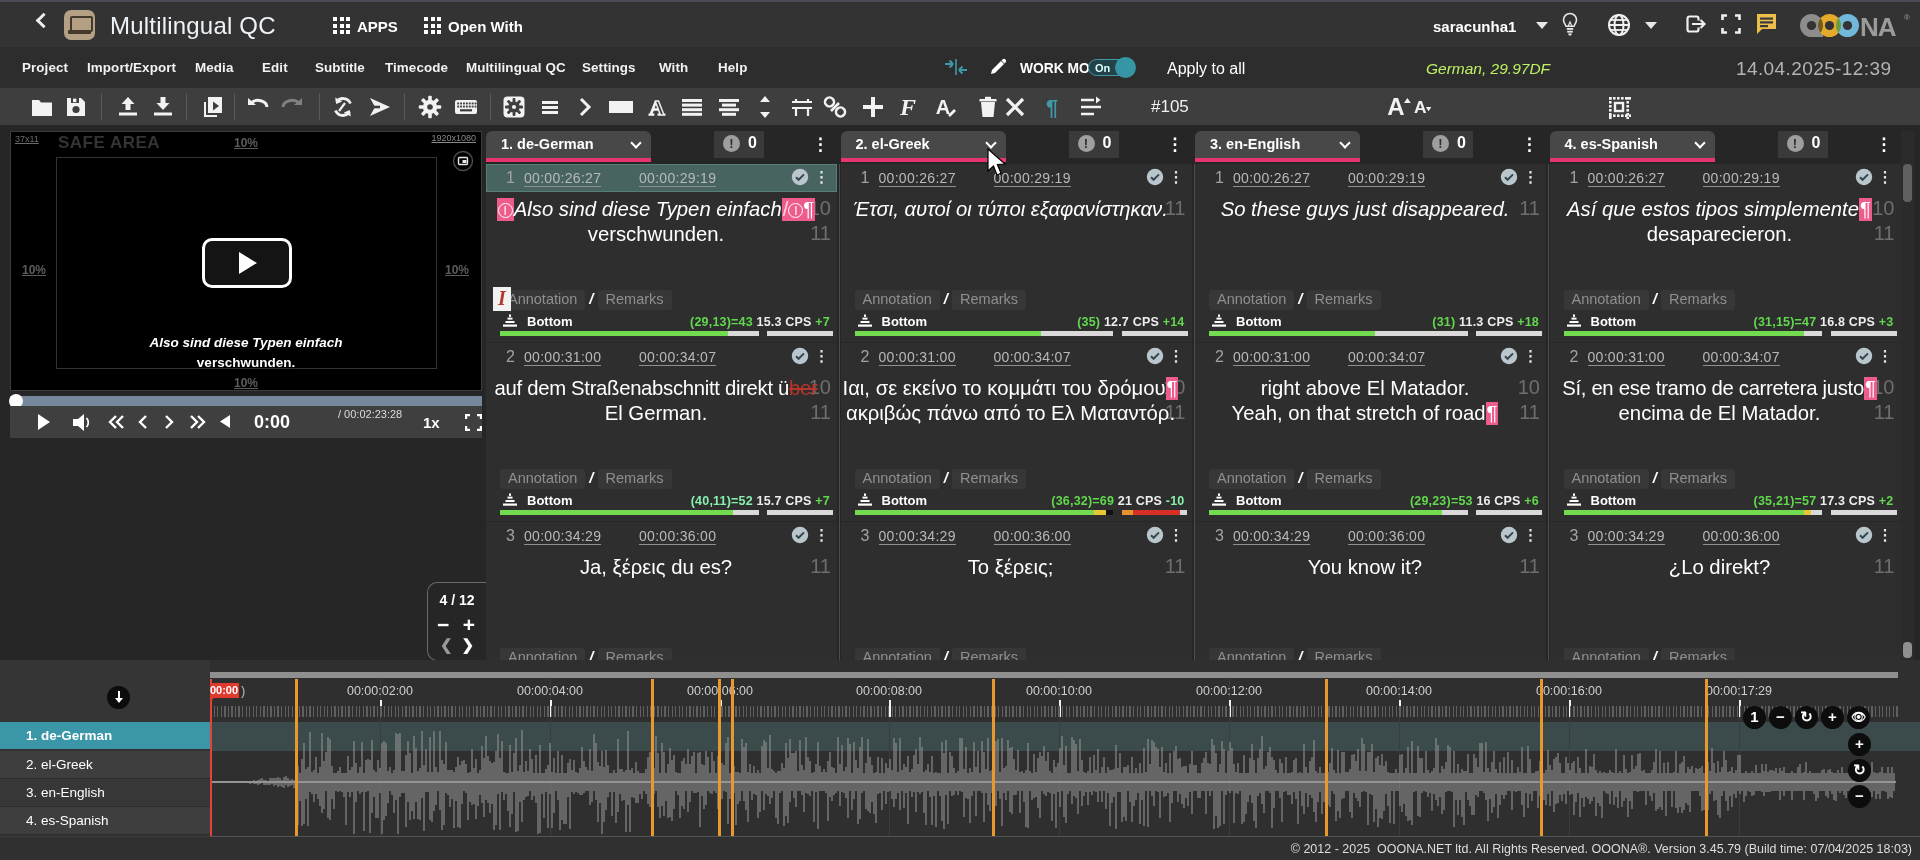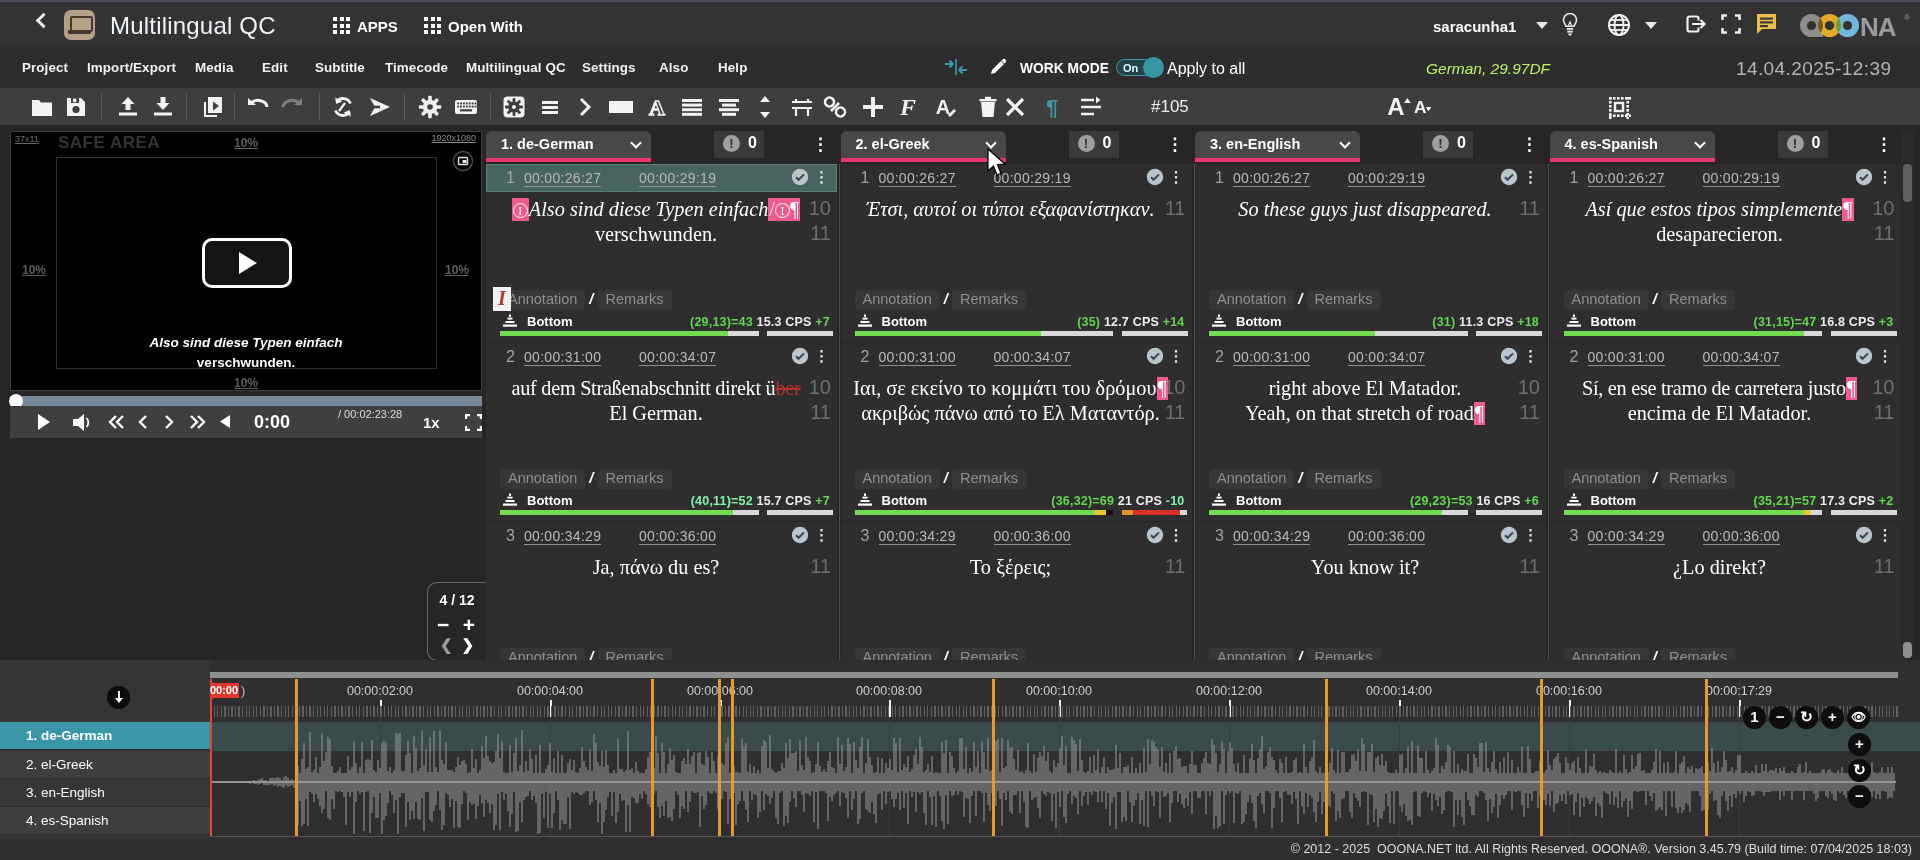--- a/index.html
+++ b/index.html
@@ -18,21 +18,21 @@
 .tbtxt { position:absolute; top:16px; font-size:15px; font-weight:bold; color:#fff; }
 #user { position:absolute; left:1433px; top:16px; font-size:15px; font-weight:bold; color:#fff; }
 .dnch { position:absolute; width:0; height:0; border-left:6px solid transparent; border-right:6px solid transparent; border-top:7px solid #e8e8e8; }
 
 #menubar { position:absolute; left:0; top:47px; width:1920px; height:41px; background:#2d2d2d; }
 .mitem { position:absolute; top:13px; font-size:13.4px; font-weight:bold; color:#f2f2f2; letter-spacing:0.1px; }
 #wmlbl { position:absolute; left:1020px; top:14px; font-size:13.8px; font-weight:bold; color:#fff; }
 #applyall { position:absolute; left:1167px; top:13px; font-size:16px; color:#fff; }
 #fmt { position:absolute; left:1426px; top:13px; font-size:15.5px; font-style:italic; color:#bef264; }
 #dt { position:absolute; left:1736px; top:11px; font-size:19px; color:#b4b4b4; letter-spacing:0.4px; }
-#toggle { position:absolute; left:1116px; top:12px; width:41px; height:17px; border:1.5px solid #3e9aa9; border-radius:9px; background:#24424a; }
+#toggle { position:absolute; left:1088px; top:12px; width:41px; height:17px; border:1.5px solid #3e9aa9; border-radius:9px; background:#24424a; }
 #toggle .on { position:absolute; left:6px; top:2px; font-size:11px; font-weight:bold; color:#dff; }
 #toggle .knob { position:absolute; right:-8px; top:-3px; width:21px; height:21px; border-radius:50%; background:#3796a5; }
 
 #toolbar { position:absolute; left:0; top:88px; width:1920px; height:37px; background:#3e3e3e; }
 .ti { position:absolute; top:7px; }
 .tsep { position:absolute; top:5px; width:1px; height:27px; background:#5a5a5a; }
 #hash { position:absolute; left:1151px; top:9px; font-size:17px; color:#f0f0f0; }
 
 #video { position:absolute; left:10px; top:131px; width:472px; height:260px; background:#000; border:1px solid #3c3c3c; }
 #safe { position:absolute; left:45px; top:25px; width:381px; height:212px; border:1px solid #333; }
@@ -65,21 +65,21 @@
 .badge .bz { position:absolute; left:34px; top:3px; color:#fff; font-size:16px; font-weight:bold; }
 .hdots { position:absolute; right:8px; top:3px; color:#fff; font-size:17px; font-weight:bold; }
 .cell { position:absolute; left:0; width:351px; height:178px; background:#2e2e2e; }
 .chead { position:absolute; left:0; top:0; width:100%; height:28px; }
 .chead.sel { background:#486461; box-shadow:inset 0 0 0 1px #587e78; }
 .cnum { position:absolute; left:20px; top:5px; color:#a2a2a2; font-size:16px; }
 .tc { position:absolute; top:6px; color:#b9b9b9; font-size:14px; border-bottom:1px solid #8f8f8f; letter-spacing:0.3px; }
 .chk { position:absolute; right:28px; top:4px; }
 .vdots { position:absolute; right:8px; top:4px; color:#e2e2e2; font-size:15px; font-weight:bold; }
 .ctext { position:absolute; left:0; top:33px; width:340px; color:#fff; font-size:20.3px; z-index:2; }
-.tl { display:flex; justify-content:center; height:25px; align-items:center;font-family:Liberation Serif, serif; }
+.tl { display:flex; justify-content:center; height:25px; align-items:center; }
 .ln { white-space:nowrap; }
 .lnums { position:absolute; right:6px; top:32px; text-align:right; color:#6e6e6e; font-size:20px; line-height:25px; z-index:1; }
 .pm { background:#ee5c8b; color:#fff; font-style:normal; display:inline-block; padding:0 1px; }
 .pm .sl { color:#ffd5e2; }
 .ci { display:inline-block; width:15px; height:15px; border:1.5px solid #fff; border-radius:50%; font-size:12px; line-height:14px; text-align:center; vertical-align:1px; font-style:normal; }
 .rds { color:#b8342a; text-decoration:line-through; }
 .annrow { position:absolute; left:14px; top:126px; height:22px; }
 .anni { position:absolute; left:-7px; top:-3px; width:18px; height:24px; background:#f2f2f2; color:#b5372b; font-family:"Liberation Serif",serif; font-style:italic; font-weight:bold; font-size:20px; text-align:center; z-index:3; }
 .pill { display:inline-block; background:#373737; color:#8f8f8f; font-size:14.5px; padding:1px 8px 3px; border-radius:3px; }
 .slash { color:#fff; font-style:italic; font-weight:bold; margin:0 4px; font-size:15px; }
@@ -188,21 +188,21 @@
     </svg></div>
 <div id="menubar">
   <div class="mitem" style="left:22px">Project</div>
   <div class="mitem" style="left:87px">Import/Export</div>
   <div class="mitem" style="left:195px">Media</div>
   <div class="mitem" style="left:262px">Edit</div>
   <div class="mitem" style="left:315px">Subtitle</div>
   <div class="mitem" style="left:385px">Timecode</div>
   <div class="mitem" style="left:466px">Multilingual QC</div>
   <div class="mitem" style="left:582px">Settings</div>
-  <div class="mitem" style="left:659px">Also</div>
+  <div class="mitem" style="left:659px">With</div>
   <div class="mitem" style="left:718px">Help</div>
   <svg width="24" height="20" viewBox="0 0 24 20" style="position:absolute;left:944px;top:10px">
       <path d="M12 2v16" stroke="#3e9aa9" stroke-width="1.6"></path>
       <path d="M1 7h8M9 7l-3.5-3.5M9 7l-3.5 3.5M23 13h-8M15 13l3.5-3.5M15 13l3.5 3.5" stroke="#3e9aa9" stroke-width="2" fill="none"></path>
     </svg>
   <svg width="18" height="18" viewBox="0 0 18 18" style="position:absolute;left:989px;top:11px">
       <path d="M2 16l1-4 9-9 3 3-9 9z" fill="#fff"></path>
       <path d="M12.5 2.5l3 3 1-1a1.7 1.7 0 0 0-3-3z" fill="#fff"></path>
     </svg>
   <div id="wmlbl">WORK MODE</div>
@@ -559,21 +559,21 @@
         <span class="tc" style="left:38px">00:00:34:29</span>
         <span class="tc" style="left:153px">00:00:36:00</span>
         <span class="chk"><svg width="18" height="18" viewBox="0 0 18 18">
             <circle cx="9" cy="9" r="8.2" fill="#b9c6cc"></circle>
             <path d="M5 9.2l2.6 2.6L13 6.4" stroke="#37474f" stroke-width="2" fill="none"></path>
           </svg></span>
         <span class="vdots">⋮</span>
       </div>
       <div class="ctext">
         <div class="tl">
-          <span class="ln">Ja, πάνω du es?</span>
+          <span class="ln">Ja, ξέρεις du es?</span>
         </div>
       </div>
       <div class="lnums">
         <div>11</div>
       </div>
       <div class="annrow"><span class="pill">Annotation</span><span class="slash">/</span><span class="pill">Remarks</span></div>
     </div>
   </div>
 <div class="col" style="left:840.5px">
     <div class="tab">2. el-Greek<span class="tchev"></span></div>

